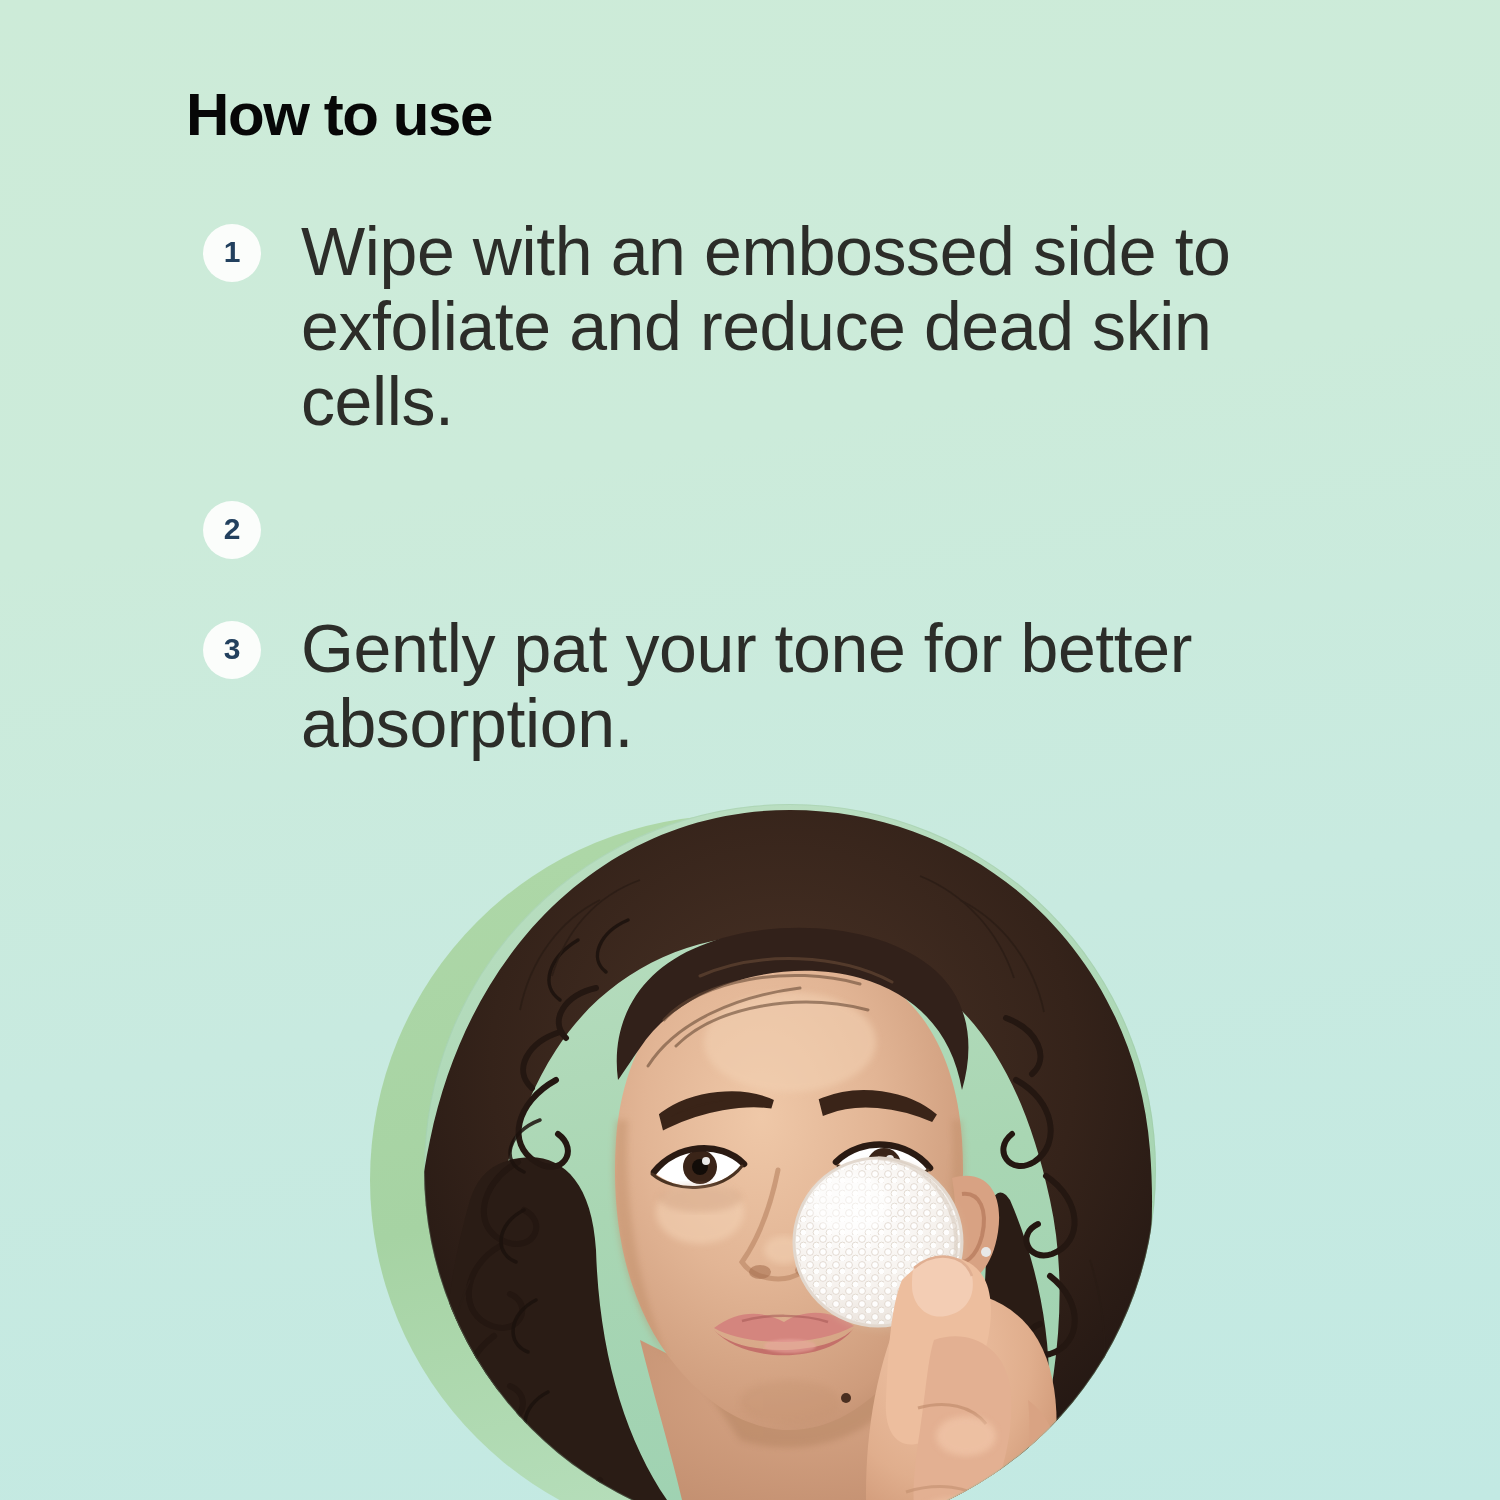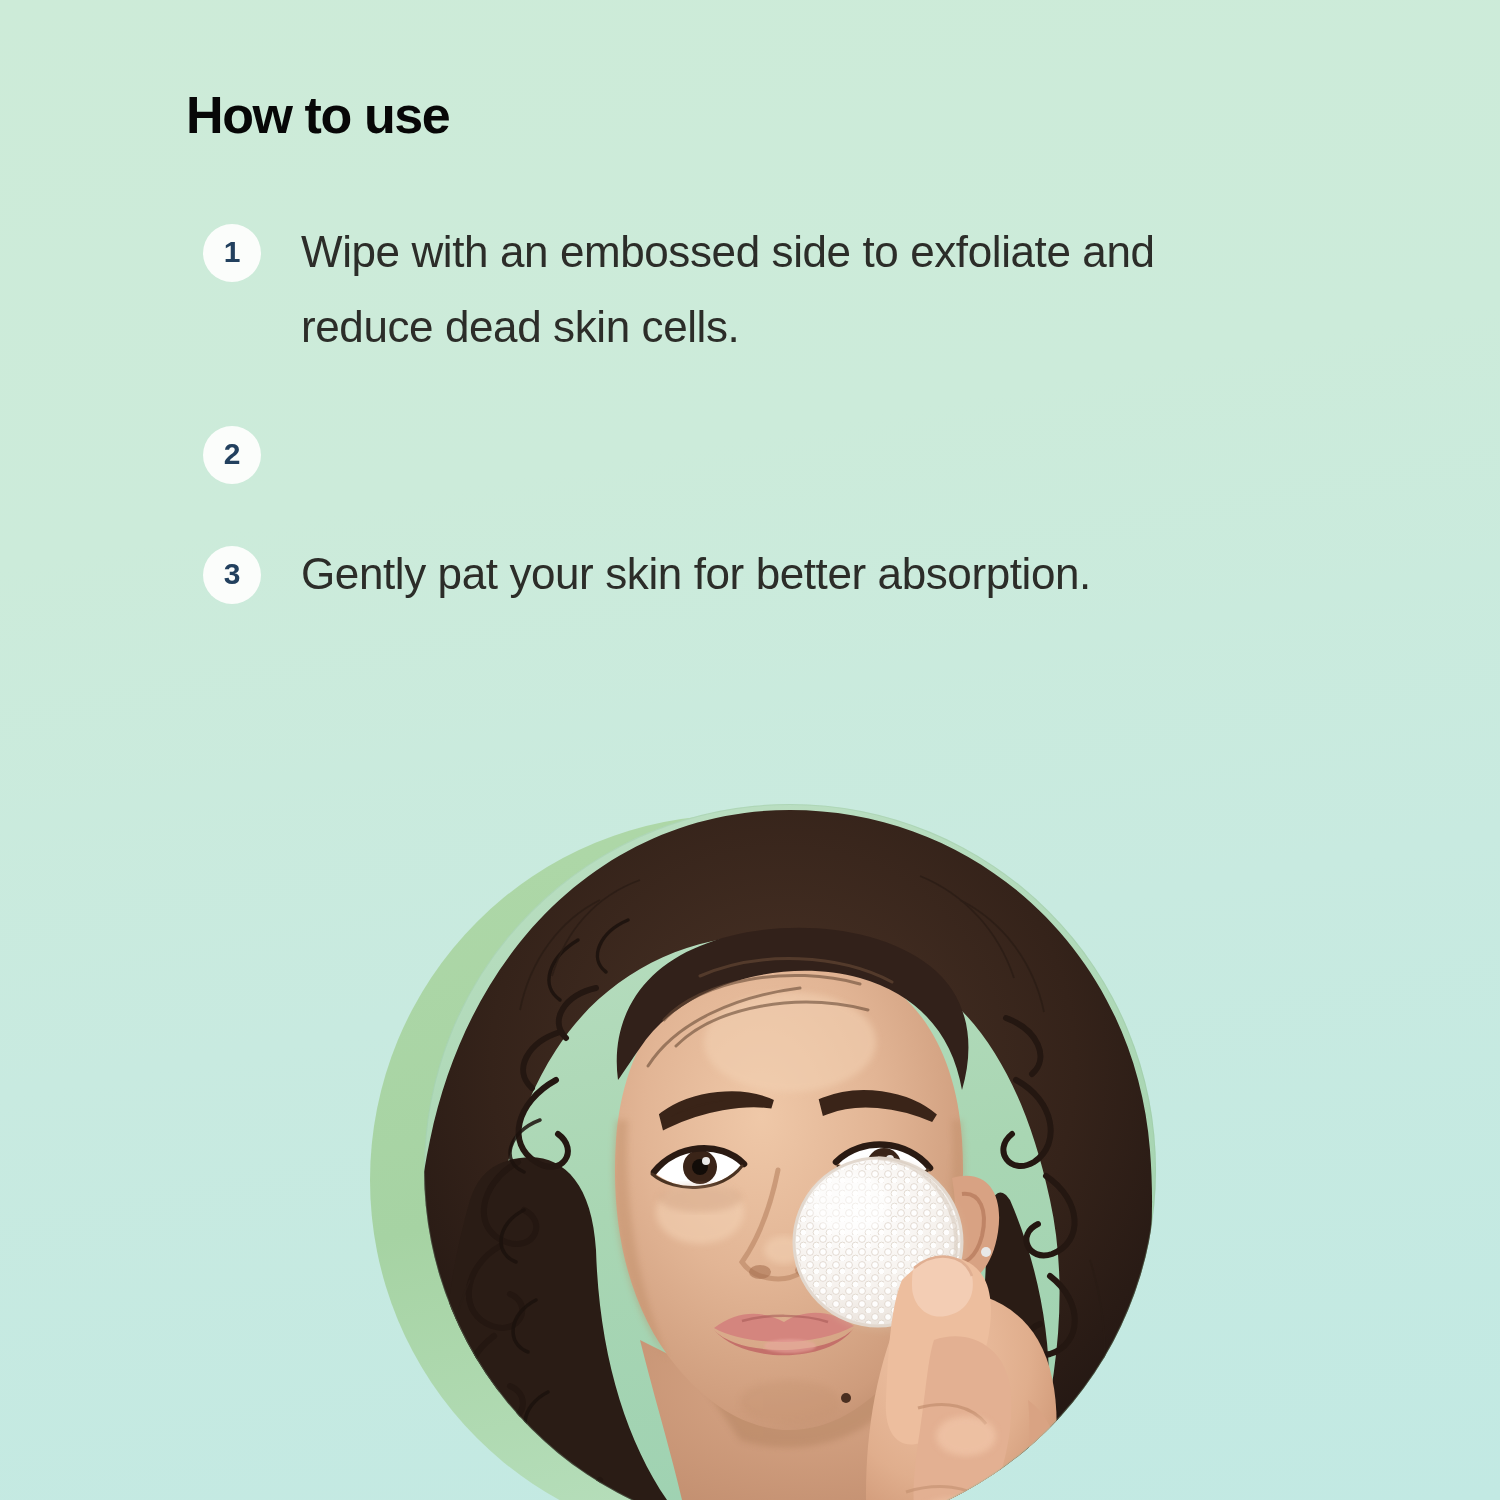--- a/index.html
+++ b/index.html
@@ -18,21 +18,21 @@
     background: linear-gradient(170deg, #CDEBD8 0%, #CCEBDA 32%, #C8EAE0 62%, #C2E9E3 100%);
   }
 
   
   .page-title {
     position: absolute;
     left: 186px;
     top: 72px;
     font-family: "Liberation Sans", sans-serif;
     font-weight: 700;
-    font-size: 52px;
+    font-size: 60px;
     line-height: 86px;
     letter-spacing: -1.4px;
     color: #070707;
     white-space: nowrap;
   }
 
   
   .steps {
     position: absolute;
     left: 186px;
@@ -67,21 +67,21 @@
     color: #22405E;
     letter-spacing: 0px;
     transform: translateY(-1px);
   }
 
   .step-text {
     flex: 1 1 auto;
     margin-left: 40px;
     font-family: "Liberation Sans", sans-serif;
     font-weight: 400;
-    font-size: 44px;
+    font-size: 68px;
     line-height: 75px;
     color: #2C2D29;
     letter-spacing: -0.4px;
     max-width: 960px;
   }
 
   
   .photo-block {
     position: absolute;
     left: 0;
@@ -110,21 +110,21 @@
     <div class="step">
       <div class="step-badge">
         <span>2</span>
       </div>
     </div>
 
     <div class="step">
       <div class="step-badge">
         <span>3</span>
       </div>
-      <div class="step-text">Gently pat your skin for better absorption.</div>
+      <div class="step-text">Gently pat your tone for better absorption.</div>
     </div>
 
   </div>
 
   <div class="photo-block">
     <svg class="photo-svg" viewBox="0 0 1500 720" preserveAspectRatio="xMidYMid slice">
       <defs>
 
         <clipPath id="photoCirc">
           <circle cx="790" cy="390" r="366"></circle>

